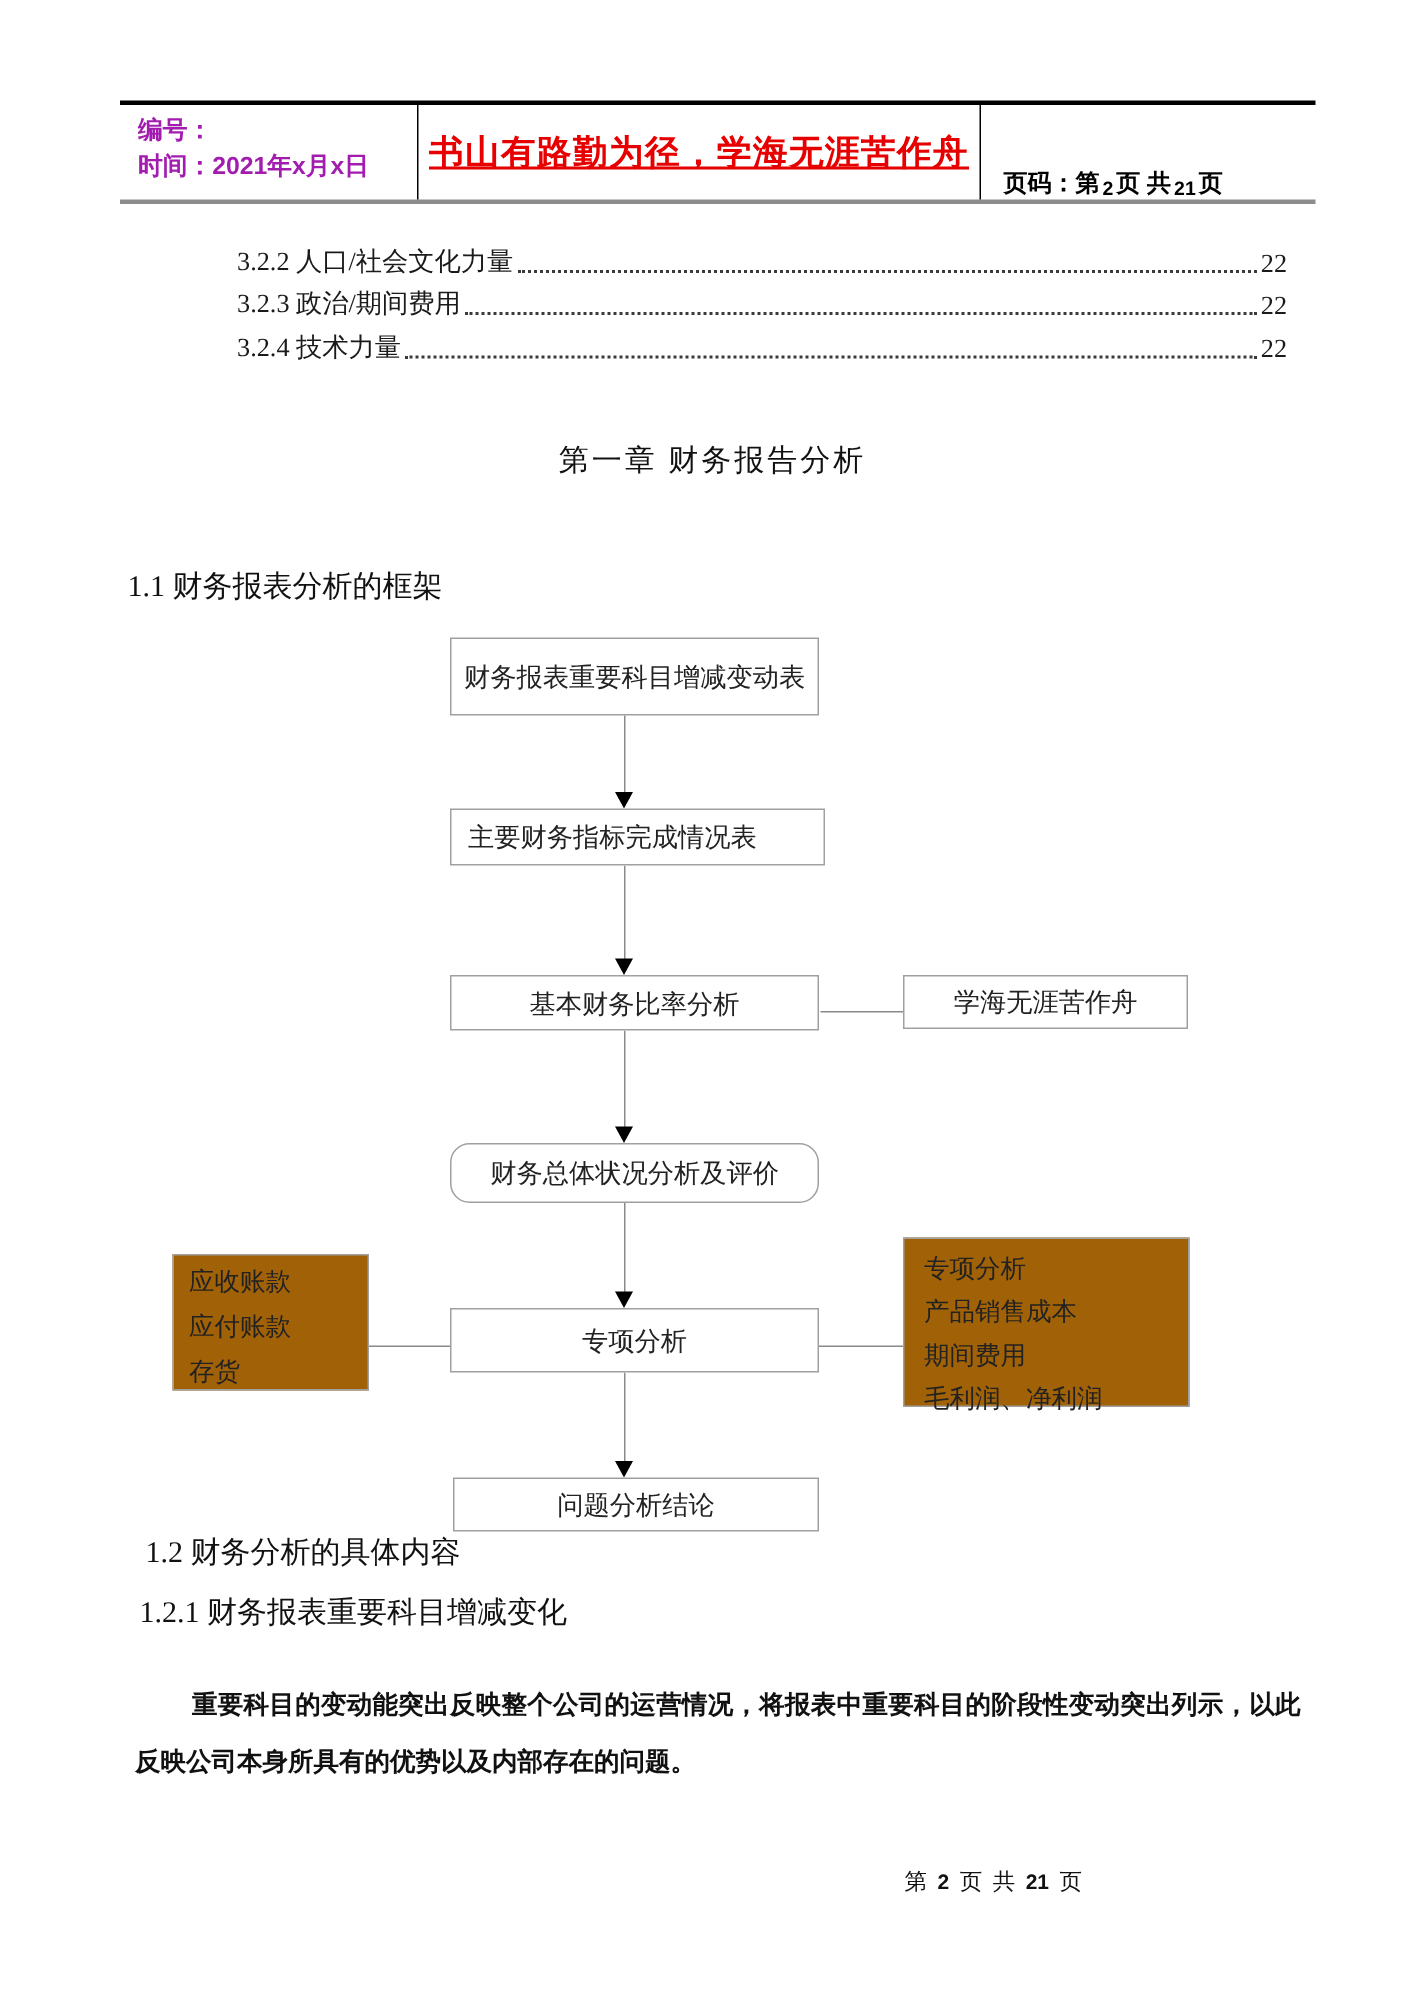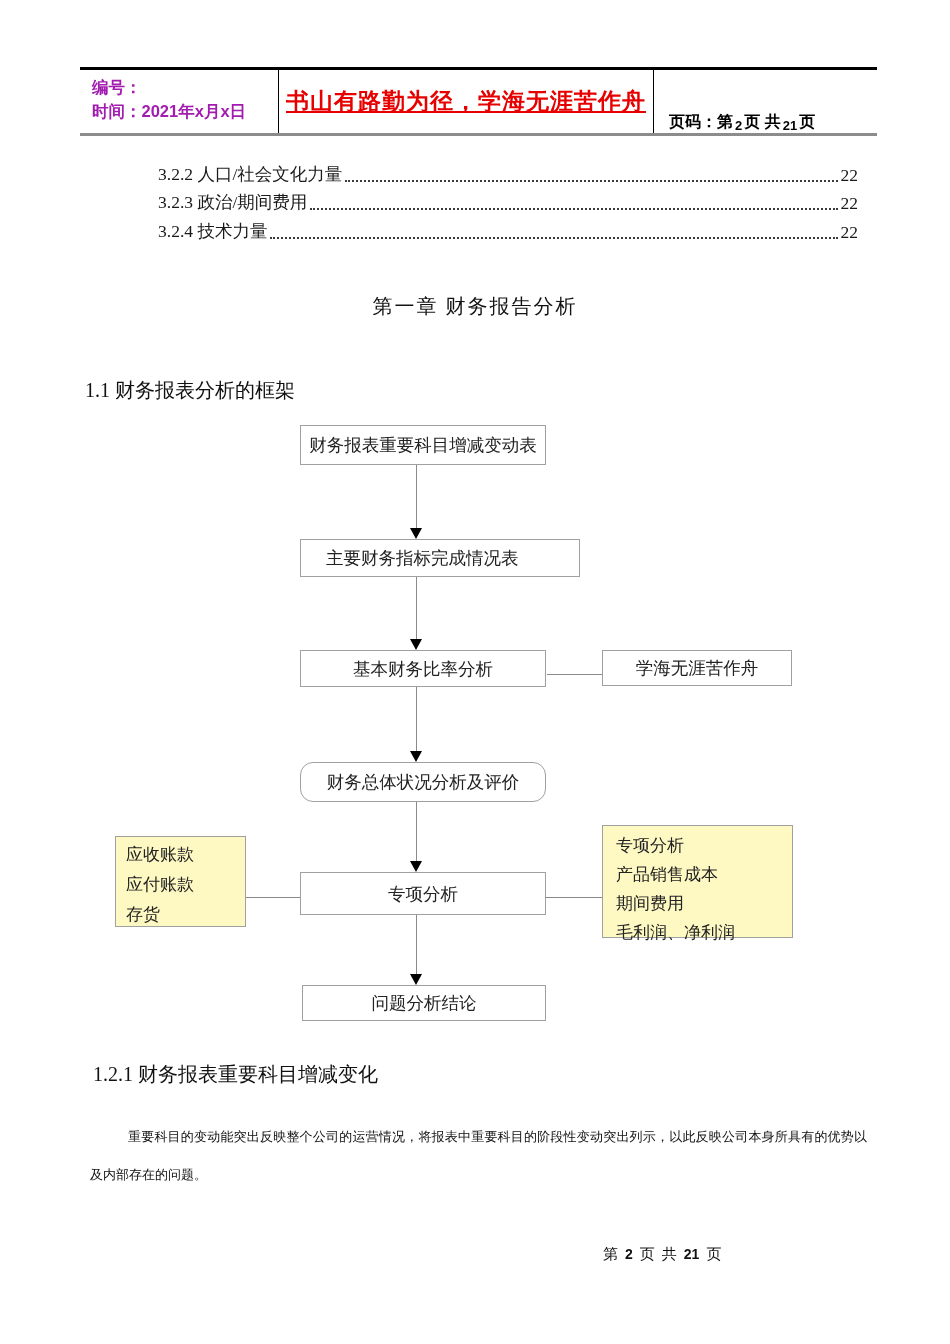--- a/index.html
+++ b/index.html
@@ -55,29 +55,29 @@
   .h2-11  { left: 85px; top: 377px; }
   .h2-12  { left: 97px; top: 1021px; }
   .h3-121 { left: 93px; top: 1061px; font-size: 20px; }
 
   
   .fc-box {
     position: absolute; border: 1px solid #a0a0a0; background: #fff;
     display: flex; align-items: center; justify-content: center;
     font-size: 17.5px; color: #222; text-align: center; white-space: nowrap;
   }
-  .fc-b1 { left: 300px; top: 425px; width: 246px; height: 40px; }
-  .fc-b2 { left: 300px; top: 539px; width: 280px; height: 38px; justify-content: flex-start; padding-left: 25px; font-family: Liberation Mono, monospace; }
+  .fc-b1 { left: 300px; top: 425px; width: 246px; height: 52px; }
+  .fc-b2 { left: 300px; top: 539px; width: 250px; height: 38px; justify-content: flex-start; padding-left: 11px; font-family: Liberation Mono, monospace; }
   .fc-b3 { left: 300px; top: 650px; width: 246px; height: 37px; }
   .fc-radar { left: 602px; top: 650px; width: 190px; height: 36px; }
   .fc-b4 { left: 300px; top: 762px; width: 246px; height: 40px; border-radius: 13px; }
   .fc-b5 { left: 300px; top: 872px; width: 246px; height: 43px; }
   .fc-b6 { left: 302px; top: 985px; width: 244px; height: 36px; }
   .fc-side {
-    position: absolute; border: 1px solid #a0a0a0; background: #fef9c3;
+    position: absolute; border: 1px solid #a0a0a0; background: #a16207;
     font-size: 17px; color: #222; line-height: 30px; white-space: nowrap;
     display: block; text-align: left;
   }
   .fc-left  { left: 115px; top: 836px; width: 131px; height: 91px; padding: 3px 0 0 10px; }
   .fc-right { left: 602px; top: 825px; width: 191px; height: 113px; padding: 5px 0 0 13px; line-height: 29px; }
 
   .fc-vline { position: absolute; left: 416px; width: 1px; background: #8a8a8a; }
   .v1 { top: 461px; height: 68px; }
   .v2 { top: 577px; height: 63px; }
   .v3 { top: 687px; height: 65px; }
@@ -90,22 +90,22 @@
   .fc-arrow {
     position: absolute; left: 410px; width: 0; height: 0;
     border-left: 6.5px solid transparent; border-right: 6.5px solid transparent;
     border-top: 11px solid #000;
   }
   .a1 { top: 528px; } .a2 { top: 639px; } .a3 { top: 751px; } .a4 { top: 861px; } .a5 { top: 974px; }
 
   
   .body-par {
     position: absolute; left: 90px; top: 1118px; width: 777px;
-    font-family: "Liberation Sans", "DejaVu Sans", sans-serif; font-weight: 400;
-    font-size: 13px; line-height: 38px; text-align: justify; text-indent: 38px;
+    font-family: "Liberation Sans", "DejaVu Sans", sans-serif; font-weight: 700;
+    font-size: 17px; line-height: 38px; text-align: justify; text-indent: 38px;
     color: #111;
   }
 
   
   .footer {
     position: absolute; left: 603px; top: 1245px;
     font-size: 15px; color: #111; display: flex; align-items: baseline; gap: 7px;
     white-space: nowrap;
   }
   .footer .num { font-weight: 700; font-family: "Liberation Sans", "DejaVu Sans", sans-serif; font-size: 14px; }
@@ -182,20 +182,21 @@
       <div>存货</div>
     </div>
     <div class="fc-side fc-right">
       <div>专项分析</div>
       <div>产品销售成本</div>
       <div>期间费用</div>
       <div>毛利润、净利润</div>
     </div>
   </div>
 
+  <div class="h2 h2-12">1.2 财务分析的具体内容</div>
   <div class="h2 h3-121">1.2.1 财务报表重要科目增减变化</div>
   <div class="body-par">重要科目的变动能突出反映整个公司的运营情况，将报表中重要科目的阶段性变动突出列示，以此反映公司本身所具有的优势以及内部存在的问题。</div>
 
   <div class="footer">
     <span>第</span>
     <span class="num">2</span>
     <span>页</span>
     <span>共</span>
     <span class="num">21</span>
     <span>页</span>

